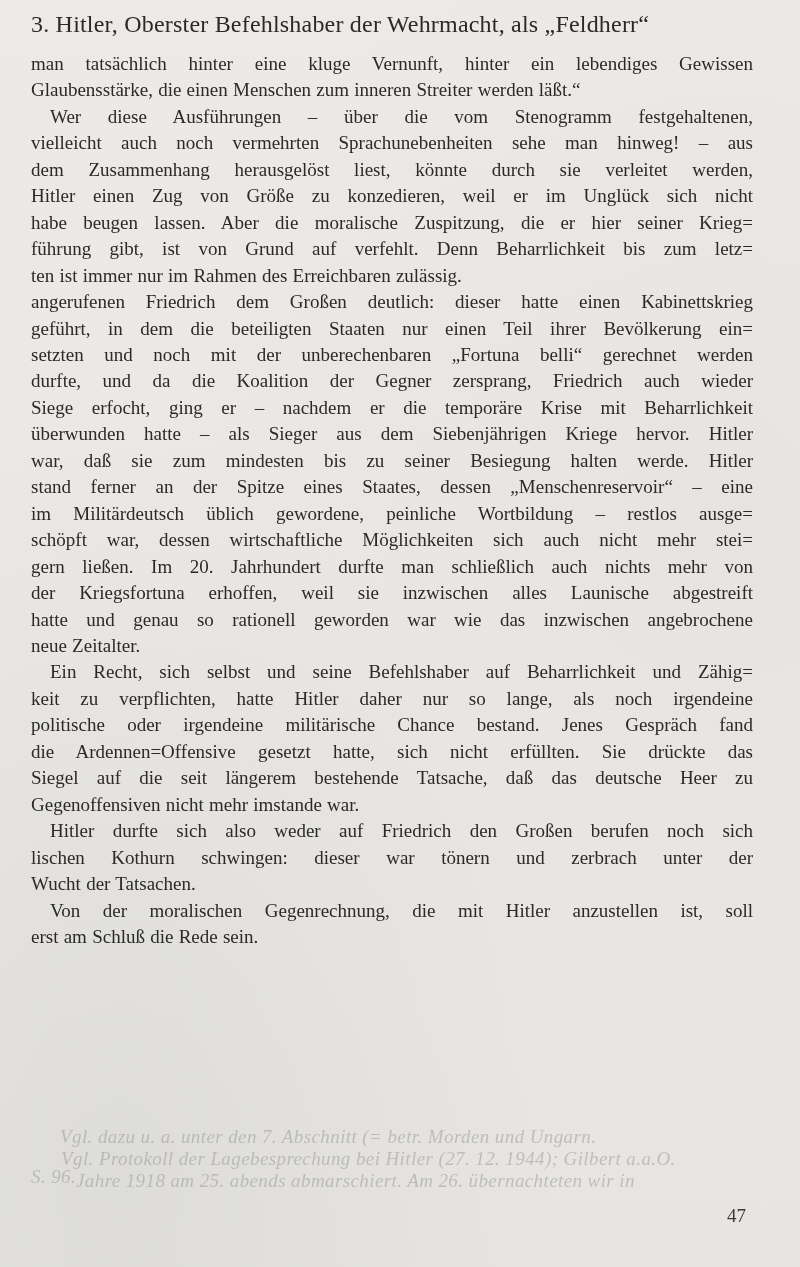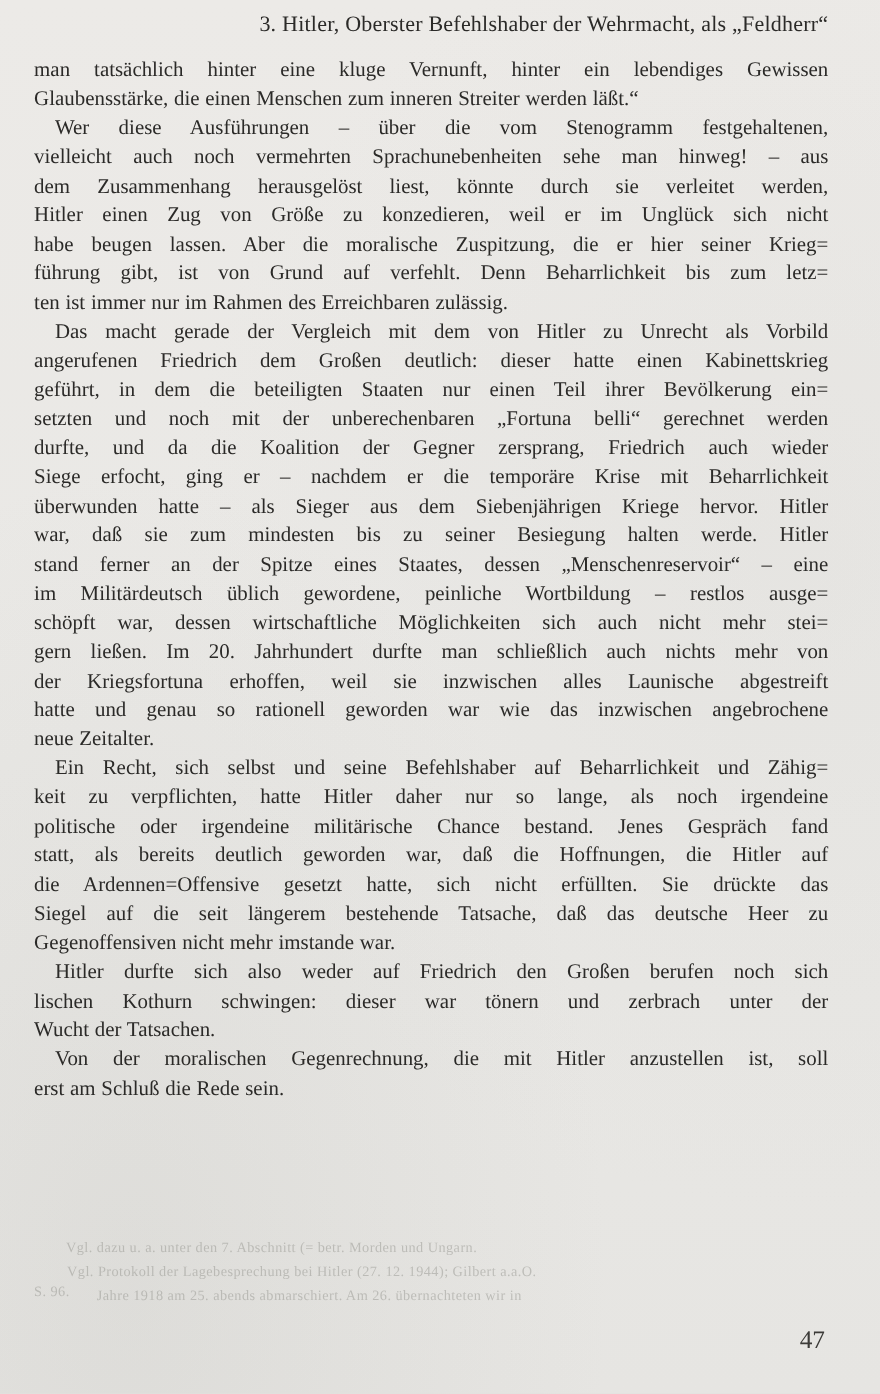--- a/index.html
+++ b/index.html
@@ -13,99 +13,98 @@
     background-image:
       radial-gradient(ellipse at 15% 92%, rgba(185,185,180,0.20), transparent 45%),
       radial-gradient(ellipse at 90% 40%, rgba(222,221,218,0.35), transparent 55%),
       linear-gradient(180deg, #eceae7 0%, #e9e8e5 55%, #e6e5e2 100%);
     font-family: "Liberation Serif", "DejaVu Serif", serif;
     color: var(--ink, #2b2a28);
   }
   .running-head {
     position: absolute;
     top: 11px; left: 31px; width: 722px;
-    text-align: right;
-    font-size: 20px;
+    text-align: left;
+    font-size: 24px;
     letter-spacing: 0.2px;
   }
   .body-text {
     position: absolute;
     top: 51px; left: 31px; width: 722px;
     font-size: 19px;
   }
   .line {
     line-height: 26.45px;
     text-align: justify;
     text-align-last: justify;
     word-spacing: 0.5px;
   }
   .line.last { text-align-last: left; }
   .line.indent { padding-left: 19px; }
   .page-number {
     position: absolute;
     top: 1205px; left: 727px;
-    font-size: 23px;
+    font-size: 19px;
     color: #3c3b38;
   }
   .ghost {
     position: absolute;
-    font-size: 13px;
+    font-size: 19px;
     color: var(--ghost, #8f8f89);
     opacity: 0.45;
     filter: blur(0.7px);
     white-space: nowrap;
     letter-spacing: 0.4px;
+    font-style: italic;
   }
 </style>
 </head>
 <body>
 
 <div class="page" style="--paper: #e9e8e5; --ink: #2b2a28; --ghost: #8f8f89;">
   <div class="running-head">3. Hitler, Oberster Befehlshaber der Wehrmacht, als „Feldherr“</div>
 
   <div class="body-text" id="body-text">
       <div class="line">man tatsächlich hinter eine kluge Vernunft, hinter ein lebendiges Gewissen</div>
       <div class="line last">Glaubensstärke, die einen Menschen zum inneren Streiter werden läßt.“</div>
       <div class="line indent">Wer diese Ausführungen – über die vom Stenogramm festgehaltenen,</div>
       <div class="line">vielleicht auch noch vermehrten Sprachunebenheiten sehe man hinweg! – aus</div>
       <div class="line">dem Zusammenhang herausgelöst liest, könnte durch sie verleitet werden,</div>
       <div class="line">Hitler einen Zug von Größe zu konzedieren, weil er im Unglück sich nicht</div>
       <div class="line">habe beugen lassen. Aber die moralische Zuspitzung, die er hier seiner Krieg=</div>
       <div class="line">führung gibt, ist von Grund auf verfehlt. Denn Beharrlichkeit bis zum letz=</div>
       <div class="line last">ten ist immer nur im Rahmen des Erreichbaren zulässig.</div>
-      <div class="line indent">Das macht gerade der Vergleich mit dem von Hitler zu Unrecht als Vorbild</div>
       <div class="line">angerufenen Friedrich dem Großen deutlich: dieser hatte einen Kabinettskrieg</div>
       <div class="line">geführt, in dem die beteiligten Staaten nur einen Teil ihrer Bevölkerung ein=</div>
       <div class="line">setzten und noch mit der unberechenbaren „Fortuna belli“ gerechnet werden</div>
       <div class="line">durfte, und da die Koalition der Gegner zersprang, Friedrich auch wieder</div>
       <div class="line">Siege erfocht, ging er – nachdem er die temporäre Krise mit Beharrlichkeit</div>
       <div class="line">überwunden hatte – als Sieger aus dem Siebenjährigen Kriege hervor. Hitler</div>
       <div class="line">war, daß sie zum mindesten bis zu seiner Besiegung halten werde. Hitler</div>
       <div class="line">stand ferner an der Spitze eines Staates, dessen „Menschenreservoir“ – eine</div>
       <div class="line">im Militärdeutsch üblich gewordene, peinliche Wortbildung – restlos ausge=</div>
       <div class="line">schöpft war, dessen wirtschaftliche Möglichkeiten sich auch nicht mehr stei=</div>
       <div class="line">gern ließen. Im 20. Jahrhundert durfte man schließlich auch nichts mehr von</div>
       <div class="line">der Kriegsfortuna erhoffen, weil sie inzwischen alles Launische abgestreift</div>
       <div class="line">hatte und genau so rationell geworden war wie das inzwischen angebrochene</div>
       <div class="line last">neue Zeitalter.</div>
       <div class="line indent">Ein Recht, sich selbst und seine Befehlshaber auf Beharrlichkeit und Zähig=</div>
       <div class="line">keit zu verpflichten, hatte Hitler daher nur so lange, als noch irgendeine</div>
       <div class="line">politische oder irgendeine militärische Chance bestand. Jenes Gespräch fand</div>
-      <div class="line">statt, als bereits deutlich geworden war, daß die Hoffnungen, die Hitler auf</div>
       <div class="line">die Ardennen=Offensive gesetzt hatte, sich nicht erfüllten. Sie drückte das</div>
       <div class="line">Siegel auf die seit längerem bestehende Tatsache, daß das deutsche Heer zu</div>
       <div class="line last">Gegenoffensiven nicht mehr imstande war.</div>
       <div class="line indent">Hitler durfte sich also weder auf Friedrich den Großen berufen noch sich</div>
       <div class="line">lischen Kothurn schwingen: dieser war tönern und zerbrach unter der</div>
       <div class="line last">Wucht der Tatsachen.</div>
       <div class="line indent">Von der moralischen Gegenrechnung, die mit Hitler anzustellen ist, soll</div>
       <div class="line last">erst am Schluß die Rede sein.</div>
     </div>
 
   <div id="ghosts">
       <div class="ghost" style="left: 60px; top: 1126px;">Vgl. dazu u. a. unter den 7. Abschnitt (= betr. Morden und Ungarn.</div>
       <div class="ghost" style="left: 45px; top: 1148px; margin-left: 16px;">Vgl. Protokoll der Lagebesprechung bei Hitler (27. 12. 1944); Gilbert a.a.O.</div>
       <div class="ghost" style="left: 31px; top: 1166px;">S. 96.</div>
-      <div class="ghost" style="left: 88px; top: 1170px;">Jahre 1918 am 25. abends abmarschiert. Am 26. übernachteten wir in</div>
+      <div class="ghost" style="left: 76px; top: 1170px;">Jahre 1918 am 25. abends abmarschiert. Am 26. übernachteten wir in</div>
     </div>
 
   <div class="page-number">47</div>
 </div>
 
 </body></html>

